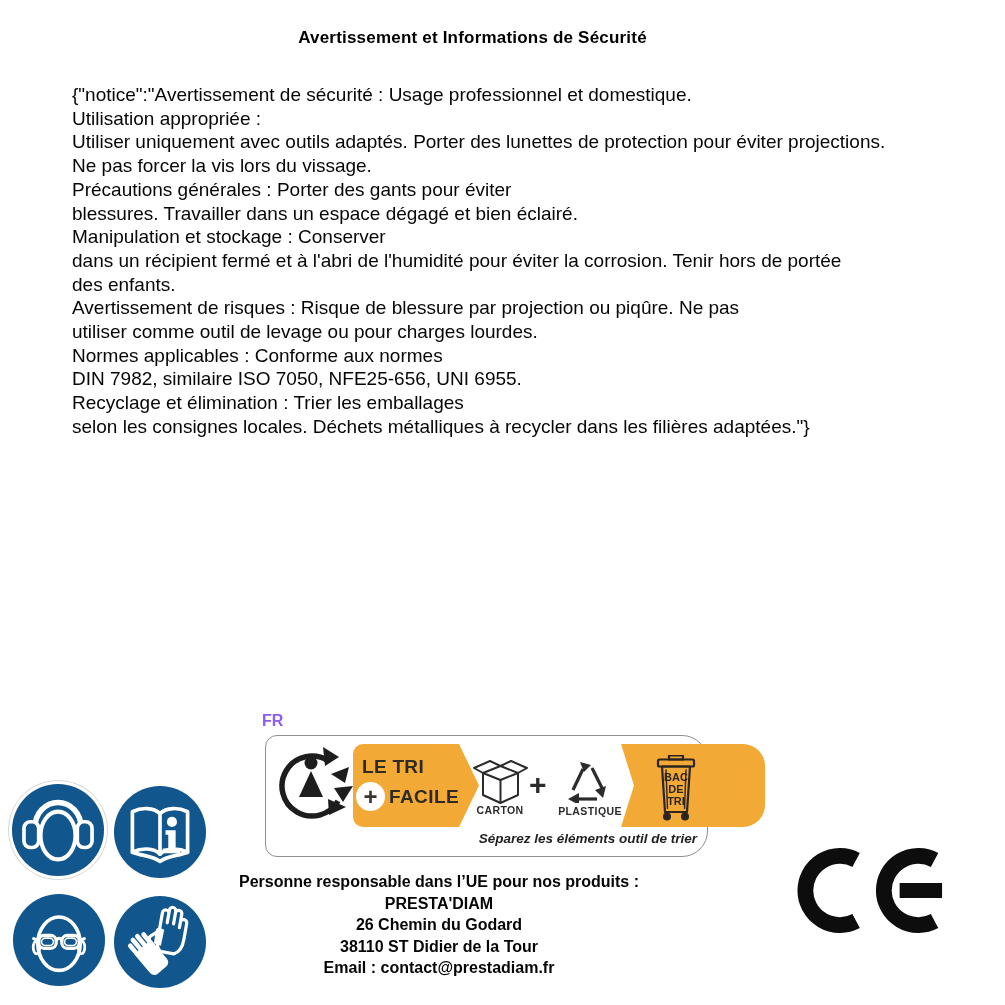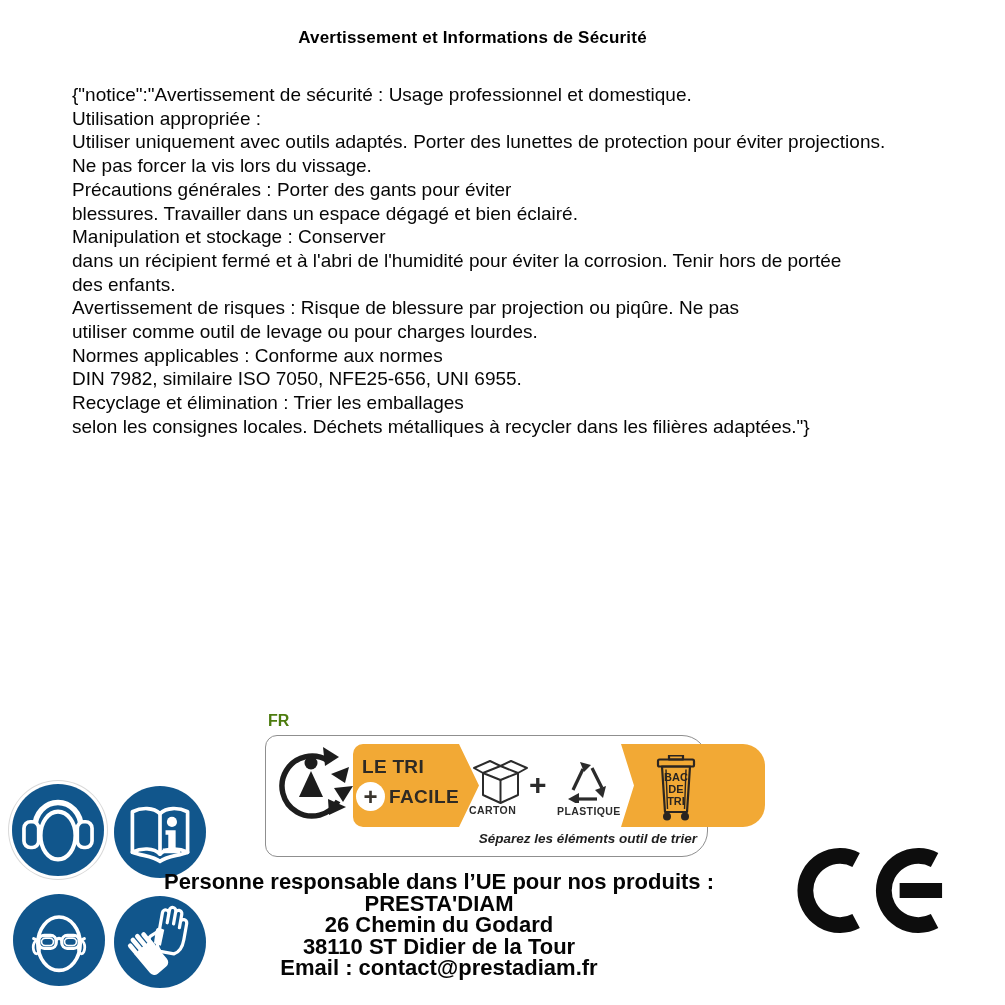--- a/index.html
+++ b/index.html
@@ -5,37 +5,37 @@
   html,body{margin:0;padding:0;background:#fff;}
   body{width:1005px;height:1005px;position:relative;font-family:"Liberation Sans",sans-serif;color:#000;overflow:hidden;}
   .abs{position:absolute;}
   .page-title{top:28px;left:0;width:945px;text-align:center;font-size:17px;font-weight:bold;letter-spacing:.2px;}
   .notice-text{top:83px;left:72px;width:930px;font-size:19px;line-height:23.7px;white-space:pre;color:#060606;}
   
   .picto{width:92px;height:92px;border-radius:50%;}
   .picto svg{display:block;width:92px;height:92px;}
   .picto.ringed{box-shadow:0 0 0 3px #fff,0 0 0 4px #d9d9d9;border-radius:50%;}
   
-  .fr-code{top:712px;left:268px;font-size:16px;font-weight:bold;color:#4d7c0f;}
+  .fr-code{top:712px;left:262px;font-size:16px;font-weight:bold;color:#8b5cf6;}
   .infotri-box{top:735px;left:265px;width:443px;height:122px;background:#fff;border:1.5px solid #8f8f8f;border-radius:12px 26px 26px 12px;box-sizing:border-box;}
   .triman{left:12px;top:8px;width:76px;height:80px;}
   .band{left:87px;top:8px;width:412px;height:83px;border-radius:10px 22px 22px 10px;}
   .band .headline1{left:9px;top:12px;font-size:19px;font-weight:800;color:#2e2a24;letter-spacing:.3px;z-index:3;}
   .band .plus-circle{left:3px;top:38px;width:29px;height:29px;border-radius:50%;background:#fff;z-index:3;
     display:flex;align-items:center;justify-content:center;font-size:24px;font-weight:800;color:#3a352e;line-height:1;}
   .band .headline2{left:36px;top:42px;font-size:19px;font-weight:800;color:#2e2a24;letter-spacing:.4px;z-index:3;}
   .white-chevron{left:106px;top:0;width:175px;height:83px;background:#fff;z-index:1;
     clip-path:polygon(0 0,162px 0,175px 41.5px,162px 83px,0 83px,20px 41.5px);}
   .mat-icon{z-index:2;}
-  .mat-label{z-index:2;font-size:10.5px;font-weight:bold;color:#2b2b2b;letter-spacing:.4px;}
+  .mat-label{z-index:2;font-size:10.5px;font-weight:bold;color:#2b2b2b;letter-spacing:.4px;text-align:center;}
   .mat-plus{z-index:2;left:176px;top:26px;font-size:30px;font-weight:800;color:#2b2b2b;line-height:1;}
   .bin-icon{left:301px;top:11px;z-index:2;}
   .tagline{right:10px;top:95px;font-size:13.5px;font-weight:bold;font-style:italic;color:#1f1f1f;}
   
-  .address{top:871px;left:0;width:878px;text-align:center;font-size:22px;font-weight:bold;line-height:21.6px;white-space:pre;color:#050505;}
+  .address{top:871px;left:0;width:878px;text-align:center;font-size:16px;font-weight:bold;line-height:21.6px;white-space:pre;color:#050505;}
   
   .ce{left:797px;top:840px;}
   .sr{position:absolute;width:1px;height:1px;overflow:hidden;clip-path:inset(50%);}
 </style>
 </head>
 <body>
 
 <div class="abs page-title">Avertissement et Informations de Sécurité</div>
 
 <div class="abs notice-text">{"notice":"Avertissement de sécurité : Usage professionnel et domestique.

